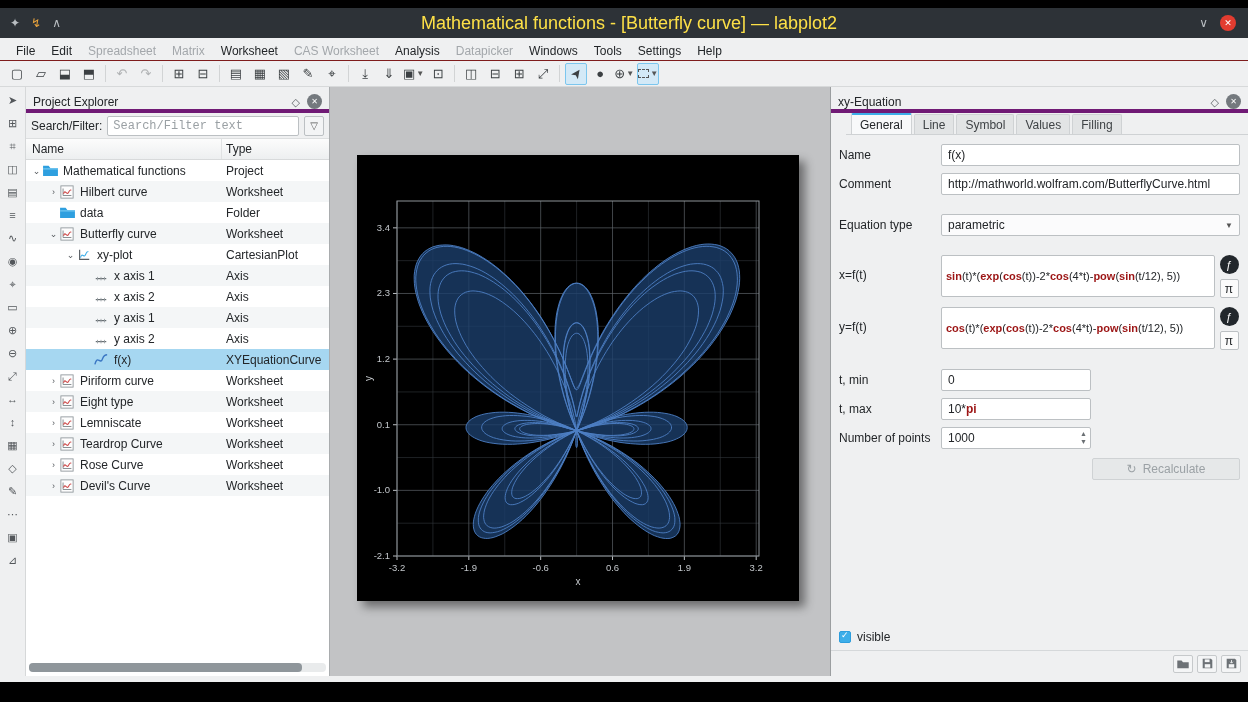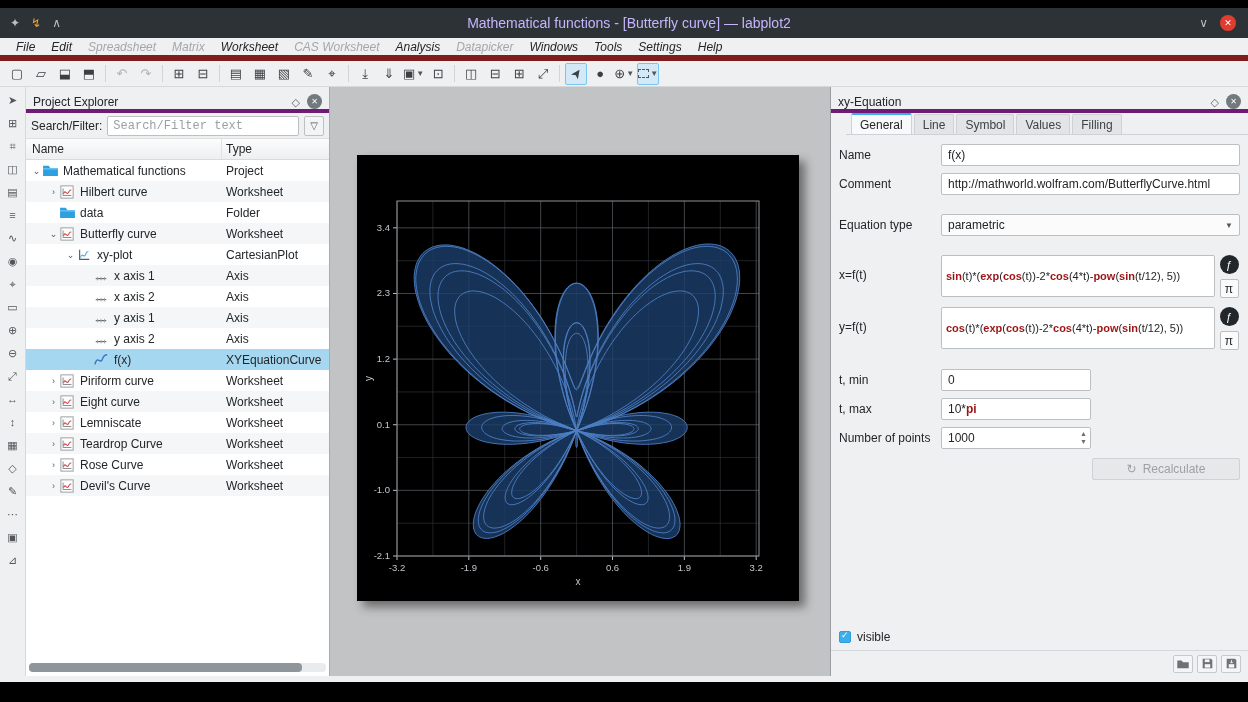--- a/index.html
+++ b/index.html
@@ -6,28 +6,28 @@
   html,body { width:1248px; height:702px; background:#000; overflow:hidden;
     font-family:"Liberation Sans", sans-serif; font-size:12px; color:#232629; }
   .screen { position:absolute; width:1248px; height:702px; background:#000; }
 
   
   .titlebar { position:absolute; top:8px; left:0; right:0; height:30px; background:#2d3237;
     display:flex; align-items:center; color:#c9ced2; }
   .tb-left { display:flex; gap:11px; padding-left:10px; width:90px; align-items:center; }
   .tb-icon { font-size:12px; color:#b9bec2; cursor:default; }
   .tb-icon.bolt { color:#e8a33d; }
-  .tb-title { flex:1; text-align:center; font-size:14px; color:#c4b5fd; }
+  .tb-title { flex:1; text-align:center; font-size:18px; color:#fde047; }
   .tb-right { width:80px; display:flex; gap:12px; justify-content:flex-end; padding-right:12px; align-items:center; }
   .close-btn { width:16px; height:16px; border-radius:50%; background:#e23c30; color:#fff;
     display:flex; align-items:center; justify-content:center; font-size:9px; }
 
   
   .menubar { position:absolute; top:38px; left:0; right:0; height:23px; background:#eff0f1;
-    display:flex; align-items:flex-start; padding-left:8px; border-bottom:6px solid #7f1d1d;font-style:italic; }
+    display:flex; align-items:flex-end; padding-left:8px; border-bottom:1px solid #7f1d1d; }
   .menu-item { padding:2px 8px; color:#232629; }
   .menu-item.disabled { color:#a3a7ab; }
 
   
   .toolbar { position:absolute; top:61px; left:0; right:0; height:26px; background:#eff0f1;
     border-bottom:1px solid #d7d9da; display:flex; align-items:center; padding-left:5px; }
   .tool-btn { min-width:22px; height:22px; display:flex; align-items:center; justify-content:center;
     color:#3c4043; font-size:13px; border:1px solid transparent; border-radius:2px; margin:0 1px; }
   .tool-btn.pressed { background:#d3e9f7; border-color:#7cc6ee; }
   .tool-btn.disabled { opacity:.35; }
@@ -432,21 +432,21 @@
           <div class="tree-row alt">
             <div class="tw-name" style="padding-left: 21px;">
               <span class="expander">›</span>
               <span class="tree-icon">
                 <svg width="14" height="14" viewBox="0 0 16 16">
                   <rect x="1" y="1" width="14" height="14" fill="#fdfdfd" stroke="#8f969b"></rect>
                   <path d="M3.5 12V4M3.5 12H13" stroke="#7a8085" fill="none"></path>
                   <path d="M4 10c2-6 4 3 6-2 1.5-3.5 3-2 3-2" stroke="#cf4a4a" fill="none" stroke-width="1.2"></path>
                 </svg>
               </span>
-              <span>Eight curve</span>
+              <span>Eight type</span>
             </div>
             <div class="tw-type">Worksheet</div>
           </div>
           <div class="tree-row">
             <div class="tw-name" style="padding-left: 21px;">
               <span class="expander">›</span>
               <span class="tree-icon">
                 <svg width="14" height="14" viewBox="0 0 16 16">
                   <rect x="1" y="1" width="14" height="14" fill="#fdfdfd" stroke="#8f969b"></rect>
                   <path d="M3.5 12V4M3.5 12H13" stroke="#7a8085" fill="none"></path>

